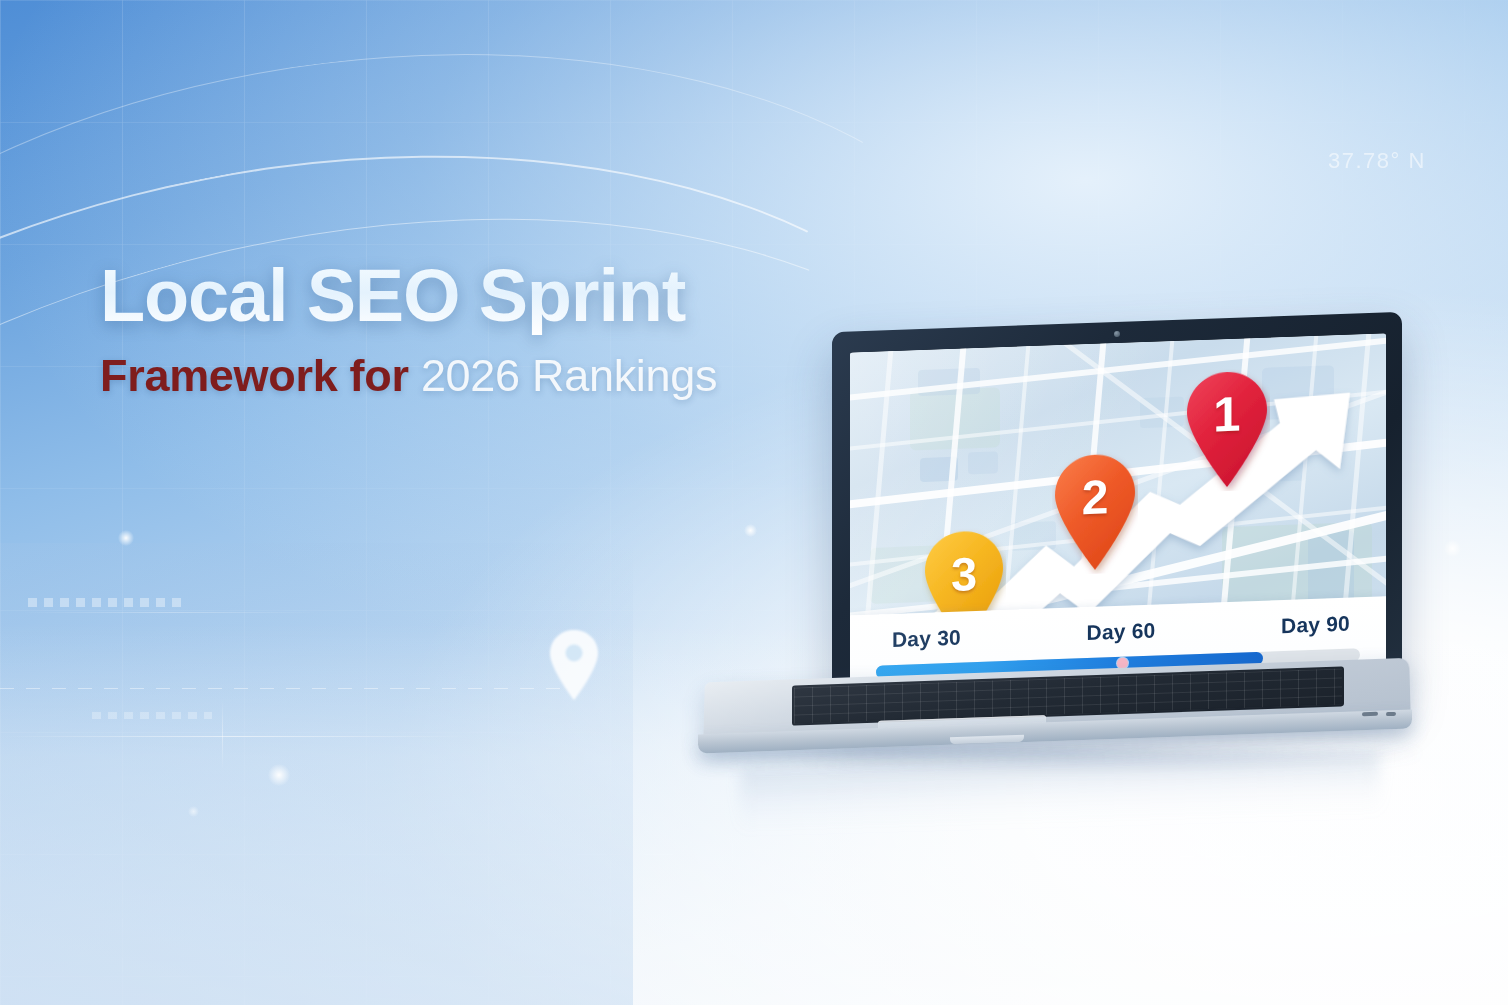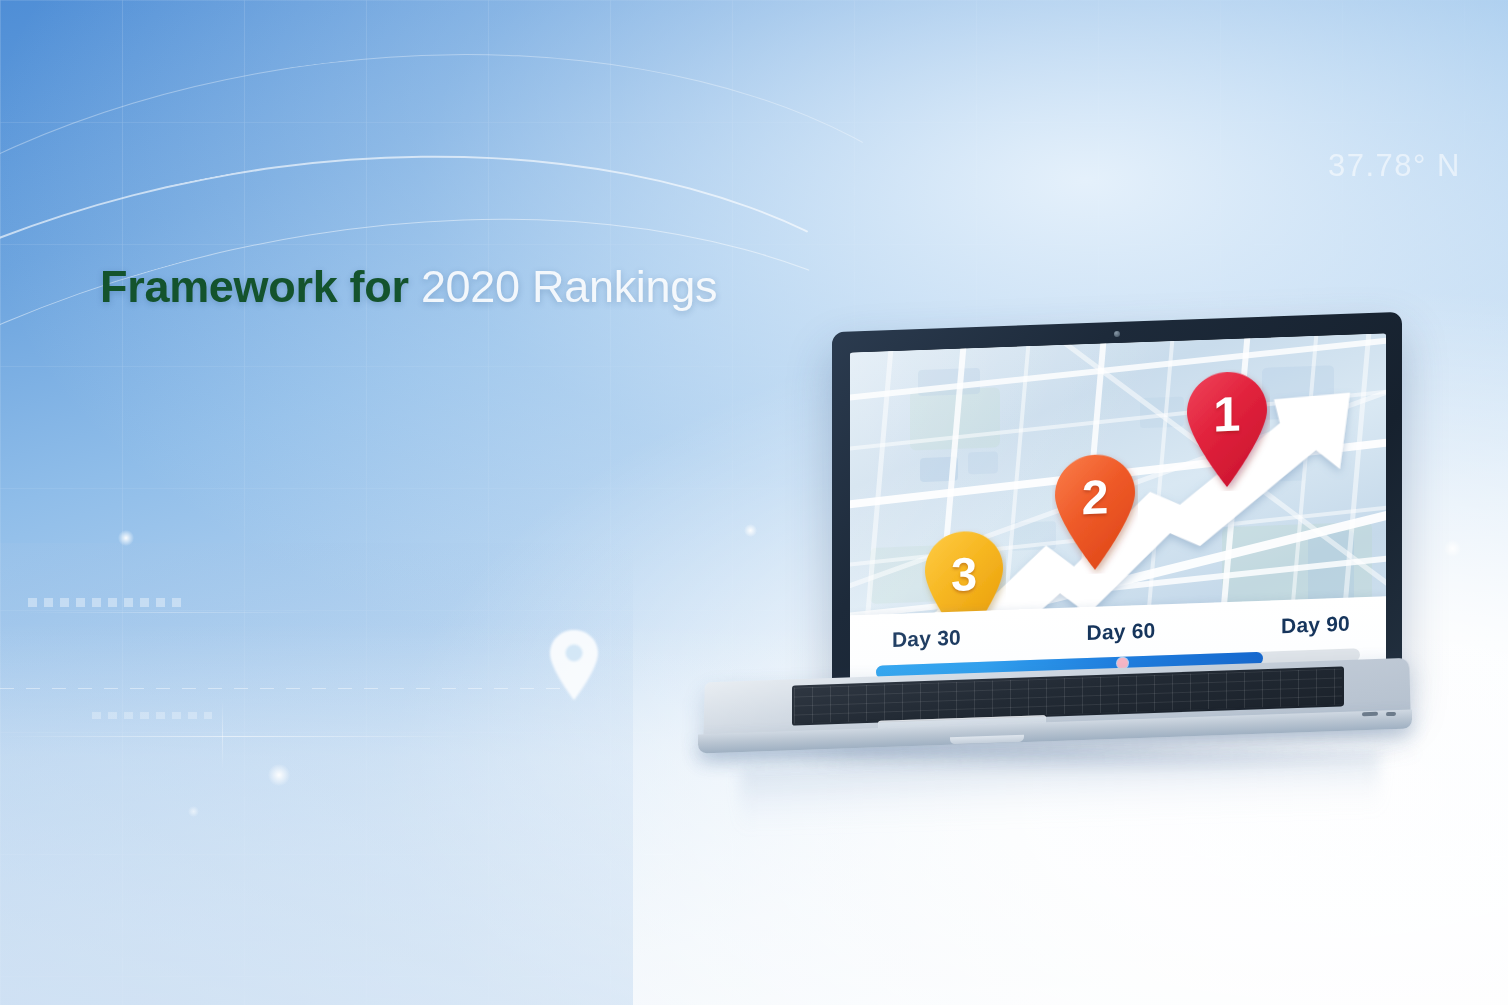--- a/index.html
+++ b/index.html
@@ -77,21 +77,21 @@
   }
 
   .glow-dot {
     position: absolute; border-radius: 50%;
     background: radial-gradient(circle, rgba(255,255,255,0.95) 0%, rgba(255,255,255,0.45) 38%, rgba(255,255,255,0) 72%);
   }
 
   .coord-text {
     position: absolute;
     color: rgba(255,255,255,0.55);
-    font-size: 31px;
+    font-size: 22px;
     letter-spacing: 1.5px;
     font-family: "Liberation Sans", sans-serif;
     user-select: none;
   }
 
   .ghost-strip {
     position: absolute;
     opacity: .42;
     background-image: linear-gradient(to right, rgba(255,255,255,0.9) 0 9px, rgba(255,255,255,0) 9px 16px);
     background-size: 16px 100%;
@@ -124,21 +124,21 @@
     color: transparent;
     filter: drop-shadow(0 4px 8px rgba(26,70,124,0.34));
   }
   .line3 {
     margin-top: 16px;
     font-size: 45px;
     line-height: 1.1;
     letter-spacing: -0.3px;
     text-shadow: 0 2px 6px rgba(30,72,125,0.26);
   }
-  .line3 .strong { font-weight: bold; color: #14532d; }
+  .line3 .strong { font-weight: bold; color: #7f1d1d; }
   .line3 .light  { font-weight: normal; color: rgba(255,255,255,0.88); }
 
   
   #laptop { position: absolute; left: 620px; top: 300px; width: 800px; height: 470px; }
 
   
   .lid {
     position: absolute;
     left: 212px; top: 22px;
     width: 570px; height: 385px;
@@ -355,22 +355,23 @@
   <div class="glow-dot" style="left:188px; top:806px; width:11px; height:11px; opacity:.6;"></div>
 
   <div class="coord-text" style="left:1328px; top:148px;">37.78° N</div>
 
   <svg class="wm-pin" style="left:548px; top:628px;" width="52" height="74" viewBox="0 0 52 74">
     <path d="M26 2 C12 2 2 12.6 2 25.4 C2 41 26 72 26 72 C26 72 50 41 50 25.4 C50 12.6 40 2 26 2 Z" fill="rgba(255,255,255,0.93)"></path>
     <circle cx="26" cy="25" r="8.5" fill="rgba(206,228,246,0.85)"></circle>
   </svg>
 
   <div class="headline">
+    <div class="line2">Local SEO Sprint</div>
     <div class="line3">
-      <span class="strong">Framework for </span><span class="light">2020 Rankings</span>
+      <span class="strong">Framework for </span><span class="light">2026 Rankings</span>
     </div>
   </div>
 
   <div id="laptop">
 
     <div class="lid">
       <div class="webcam"></div>
 
       <div class="lid-inner">
         <div class="screen">

